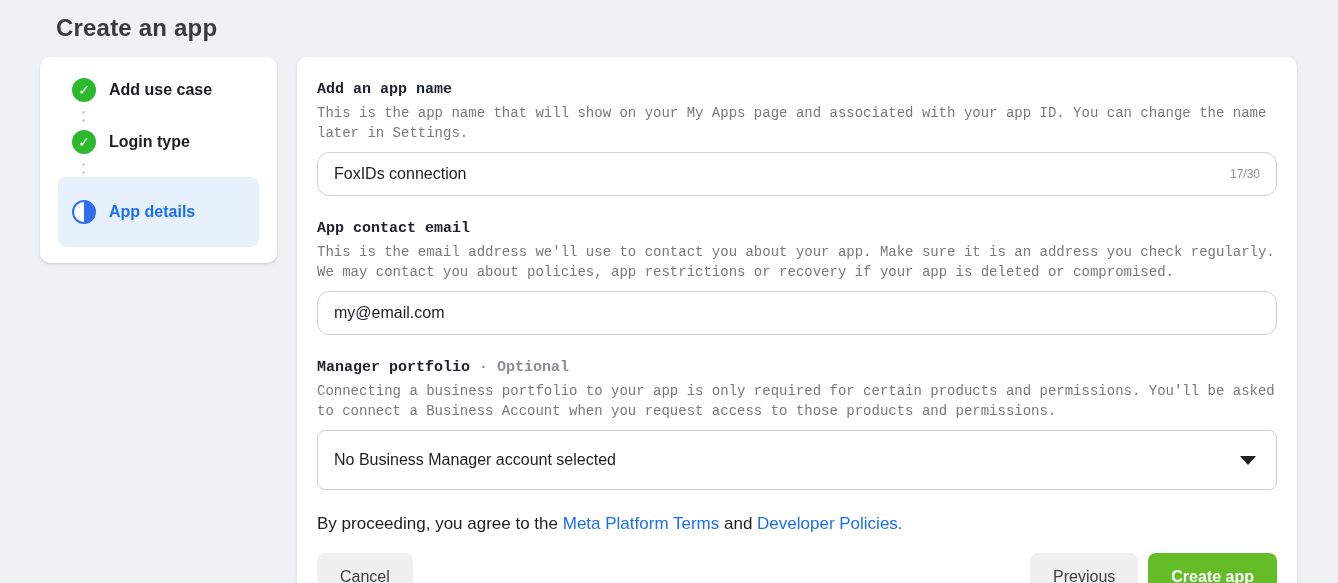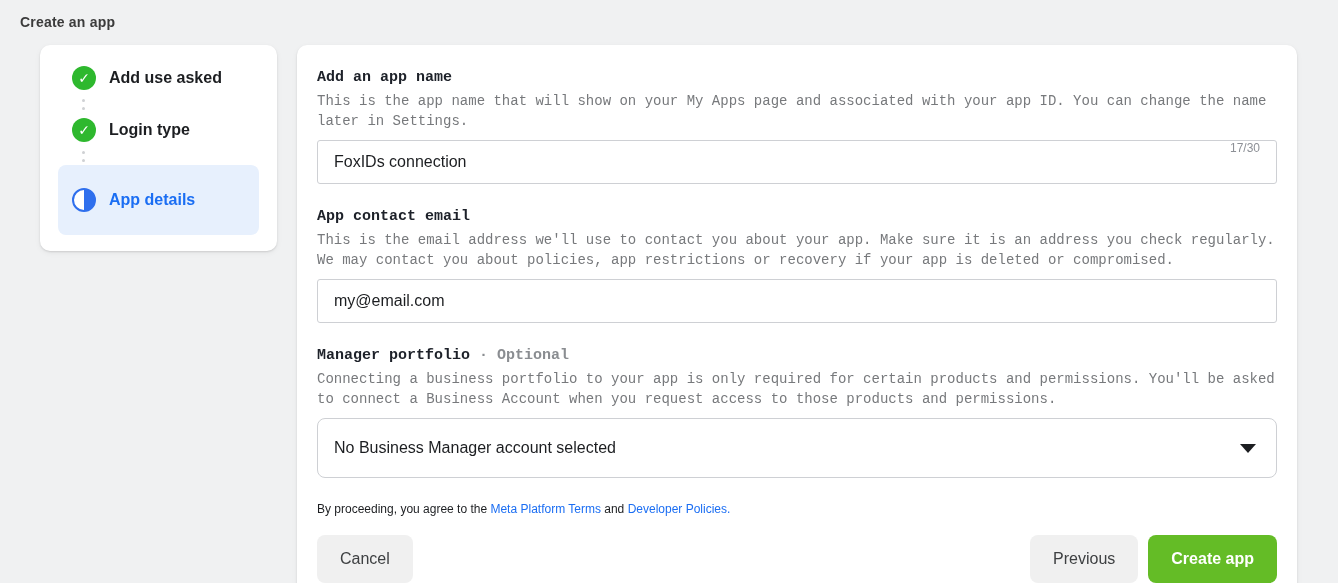--- a/index.html
+++ b/index.html
@@ -6,22 +6,22 @@
   html, body { margin: 0; padding: 0; }
   body {
     width: 1338px; height: 583px;
     background: #f0f1f2;
     font-family: "Liberation Sans", "DejaVu Sans", sans-serif;
     color: #1c1e21;
     overflow: hidden;
   }
   .page-title {
     margin: 0;
-    padding: 14px 0 0 20px;
-    font-size: 14px;
+    padding: 14px 0 0 56px;
+    font-size: 24px;
     font-weight: 700;
     color: #3b3b3b;
     letter-spacing: 0.2px;
   }
   .layout {
     display: flex;
     align-items: flex-start;
     gap: 20px;
     padding: 15px 41px 0 40px;
   }
@@ -52,22 +52,22 @@
   .step-row.current .step-label { color: #1b6ef3; }
   .connector { padding-left: 24px; height: 18px; display: flex; flex-direction: column; justify-content: center; gap: 5px; }
   .connector i { display: block; width: 3px; height: 3px; border-radius: 50%; background: #cfd1d4; }
   
   .main-card { flex: 1 1 auto; padding: 24px 20px 14px; }
   .field-label { font-size: 15px; font-weight: 700; color: #1d2129; margin: 0 0 5px; font-family: Liberation Mono, monospace; }
   .optional-sep { color: #8a8d91; font-weight: 700; }
   .optional-badge { color: #8a8d91; font-weight: 700; }
   .field-desc { font-size: 14px; color: #77797c; line-height: 20px; margin: 0 0 9px; max-width: 960px; font-family: Liberation Mono, monospace; }
   .input-shell {
-    height: 44px; border: 1px solid #ced0d4; border-radius: 3px;
-    display: flex; 
+    height: 44px; border: 1px solid #ced0d4; border-radius: 12px;
+    display: flex; align-items: center;
     padding: 0 16px; background: #fff;
   }
   .input-shell input {
     flex: 1 1 auto; border: none; outline: none;
     font-family: inherit; font-size: 16px; color: #1c1e21;
     background: transparent; padding: 0;
   }
   .char-counter { font-size: 12px; color: #8d9096; flex: 0 0 auto; padding-left: 12px; }
   .section { margin-top: 24px; }
   .select-shell {
@@ -76,21 +76,21 @@
     padding: 0 16px; cursor: pointer; background: #fff;
   }
   .select-value { font-size: 16px; color: #1c1e21; }
   .caret-down {
     width: 0; height: 0;
     border-left: 8px solid transparent;
     border-right: 8px solid transparent;
     border-top: 9px solid #1c1e21;
     margin-right: 4px;
   }
-  .terms { margin: 24px 0 0; font-size: 12px; color: #1c1e21; }
+  .terms { margin: 24px 0 0; font-size: 17px; color: #1c1e21; }
   .terms a { color: #1b6ef3; text-decoration: none; cursor: pointer; }
   .footer { display: flex; align-items: center; margin-top: 19px; }
   .btn {
     height: 48px; border: none; border-radius: 8px;
     padding: 0 23px; font-family: inherit; font-size: 16px;
     cursor: pointer;
   }
   .btn-gray { background: #f0f0f0; color: #3e4042; }
   .btn-green { background: #64bc26; color: #ffffff; font-weight: 700; }
   .footer-right { margin-left: auto; display: flex; gap: 10px; padding-left: 15px; }
@@ -98,21 +98,21 @@
 </head>
 <body>
 
 <h1 class="page-title">Create an app</h1>
 
 <div class="layout">
 
   <div class="card stepper-card">
     <div class="step-row">
       <span class="step-icon complete">✓</span>
-      <span class="step-label">Add use asked</span>
+      <span class="step-label">Add use case</span>
     </div>
     <div class="connector">
         <i></i>
         <i></i>
       </div>
     <div class="step-row">
       <span class="step-icon complete">✓</span>
       <span class="step-label">Login type</span>
     </div>
     <div class="connector">

